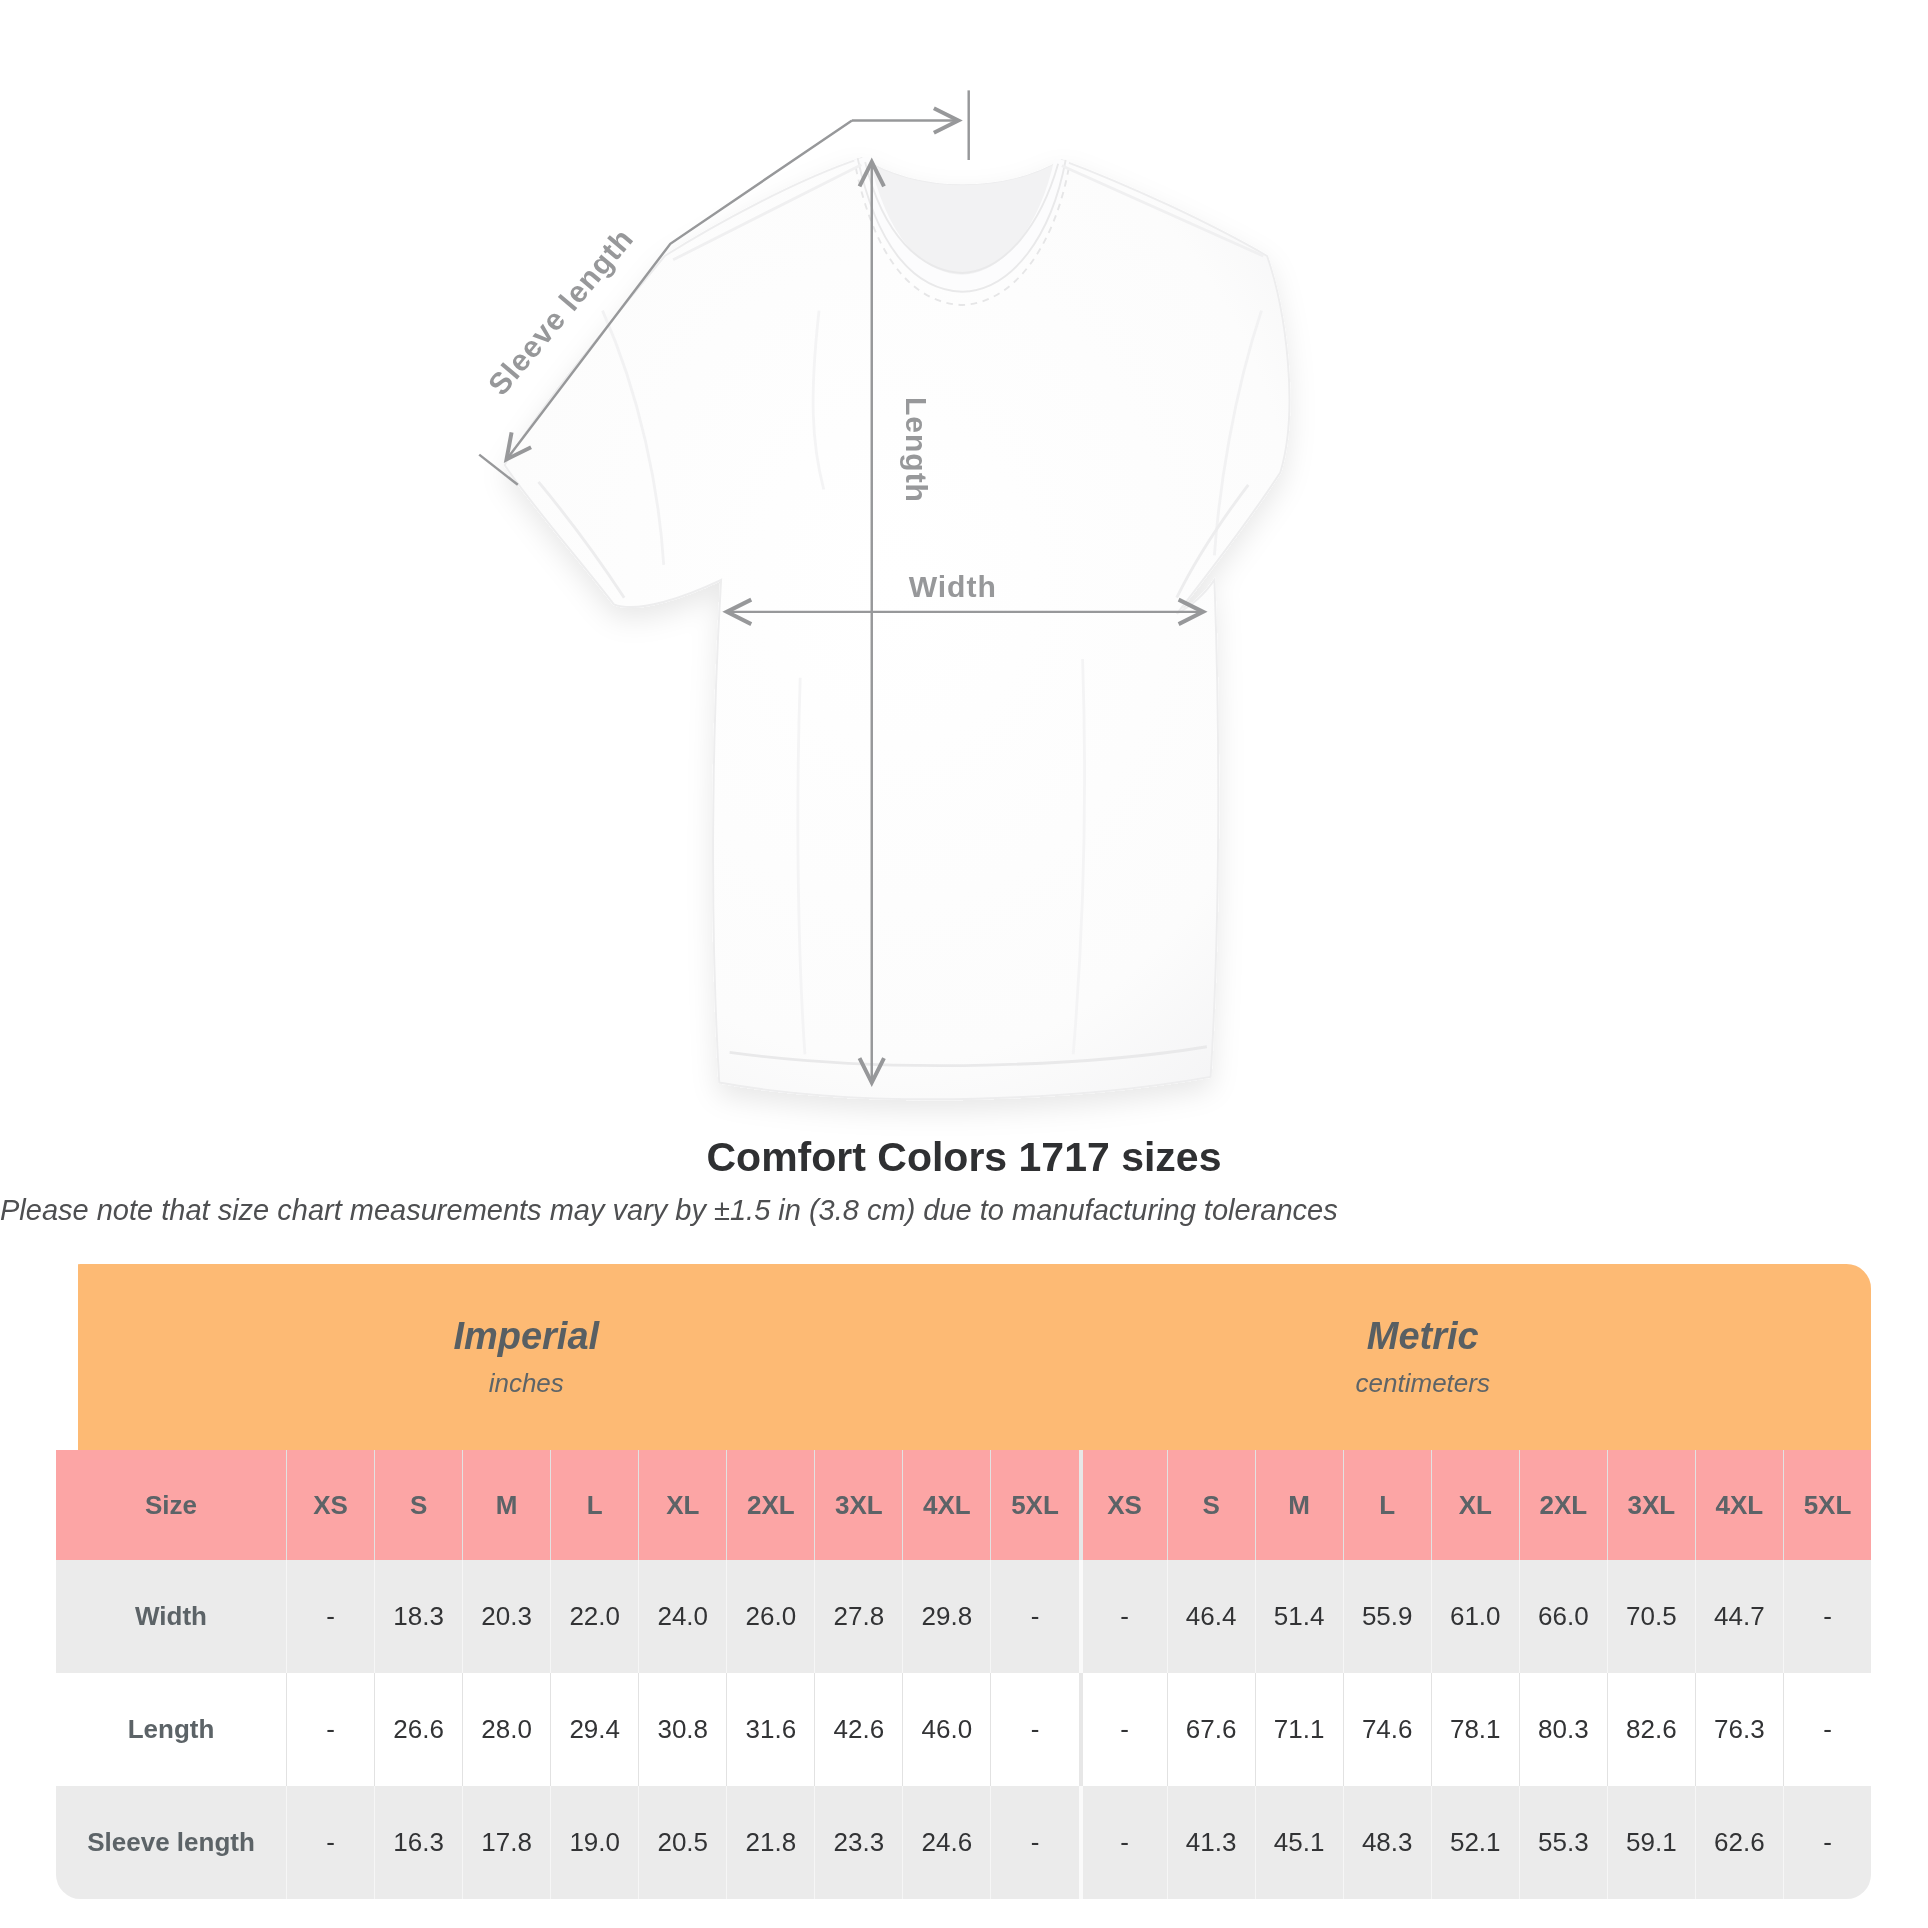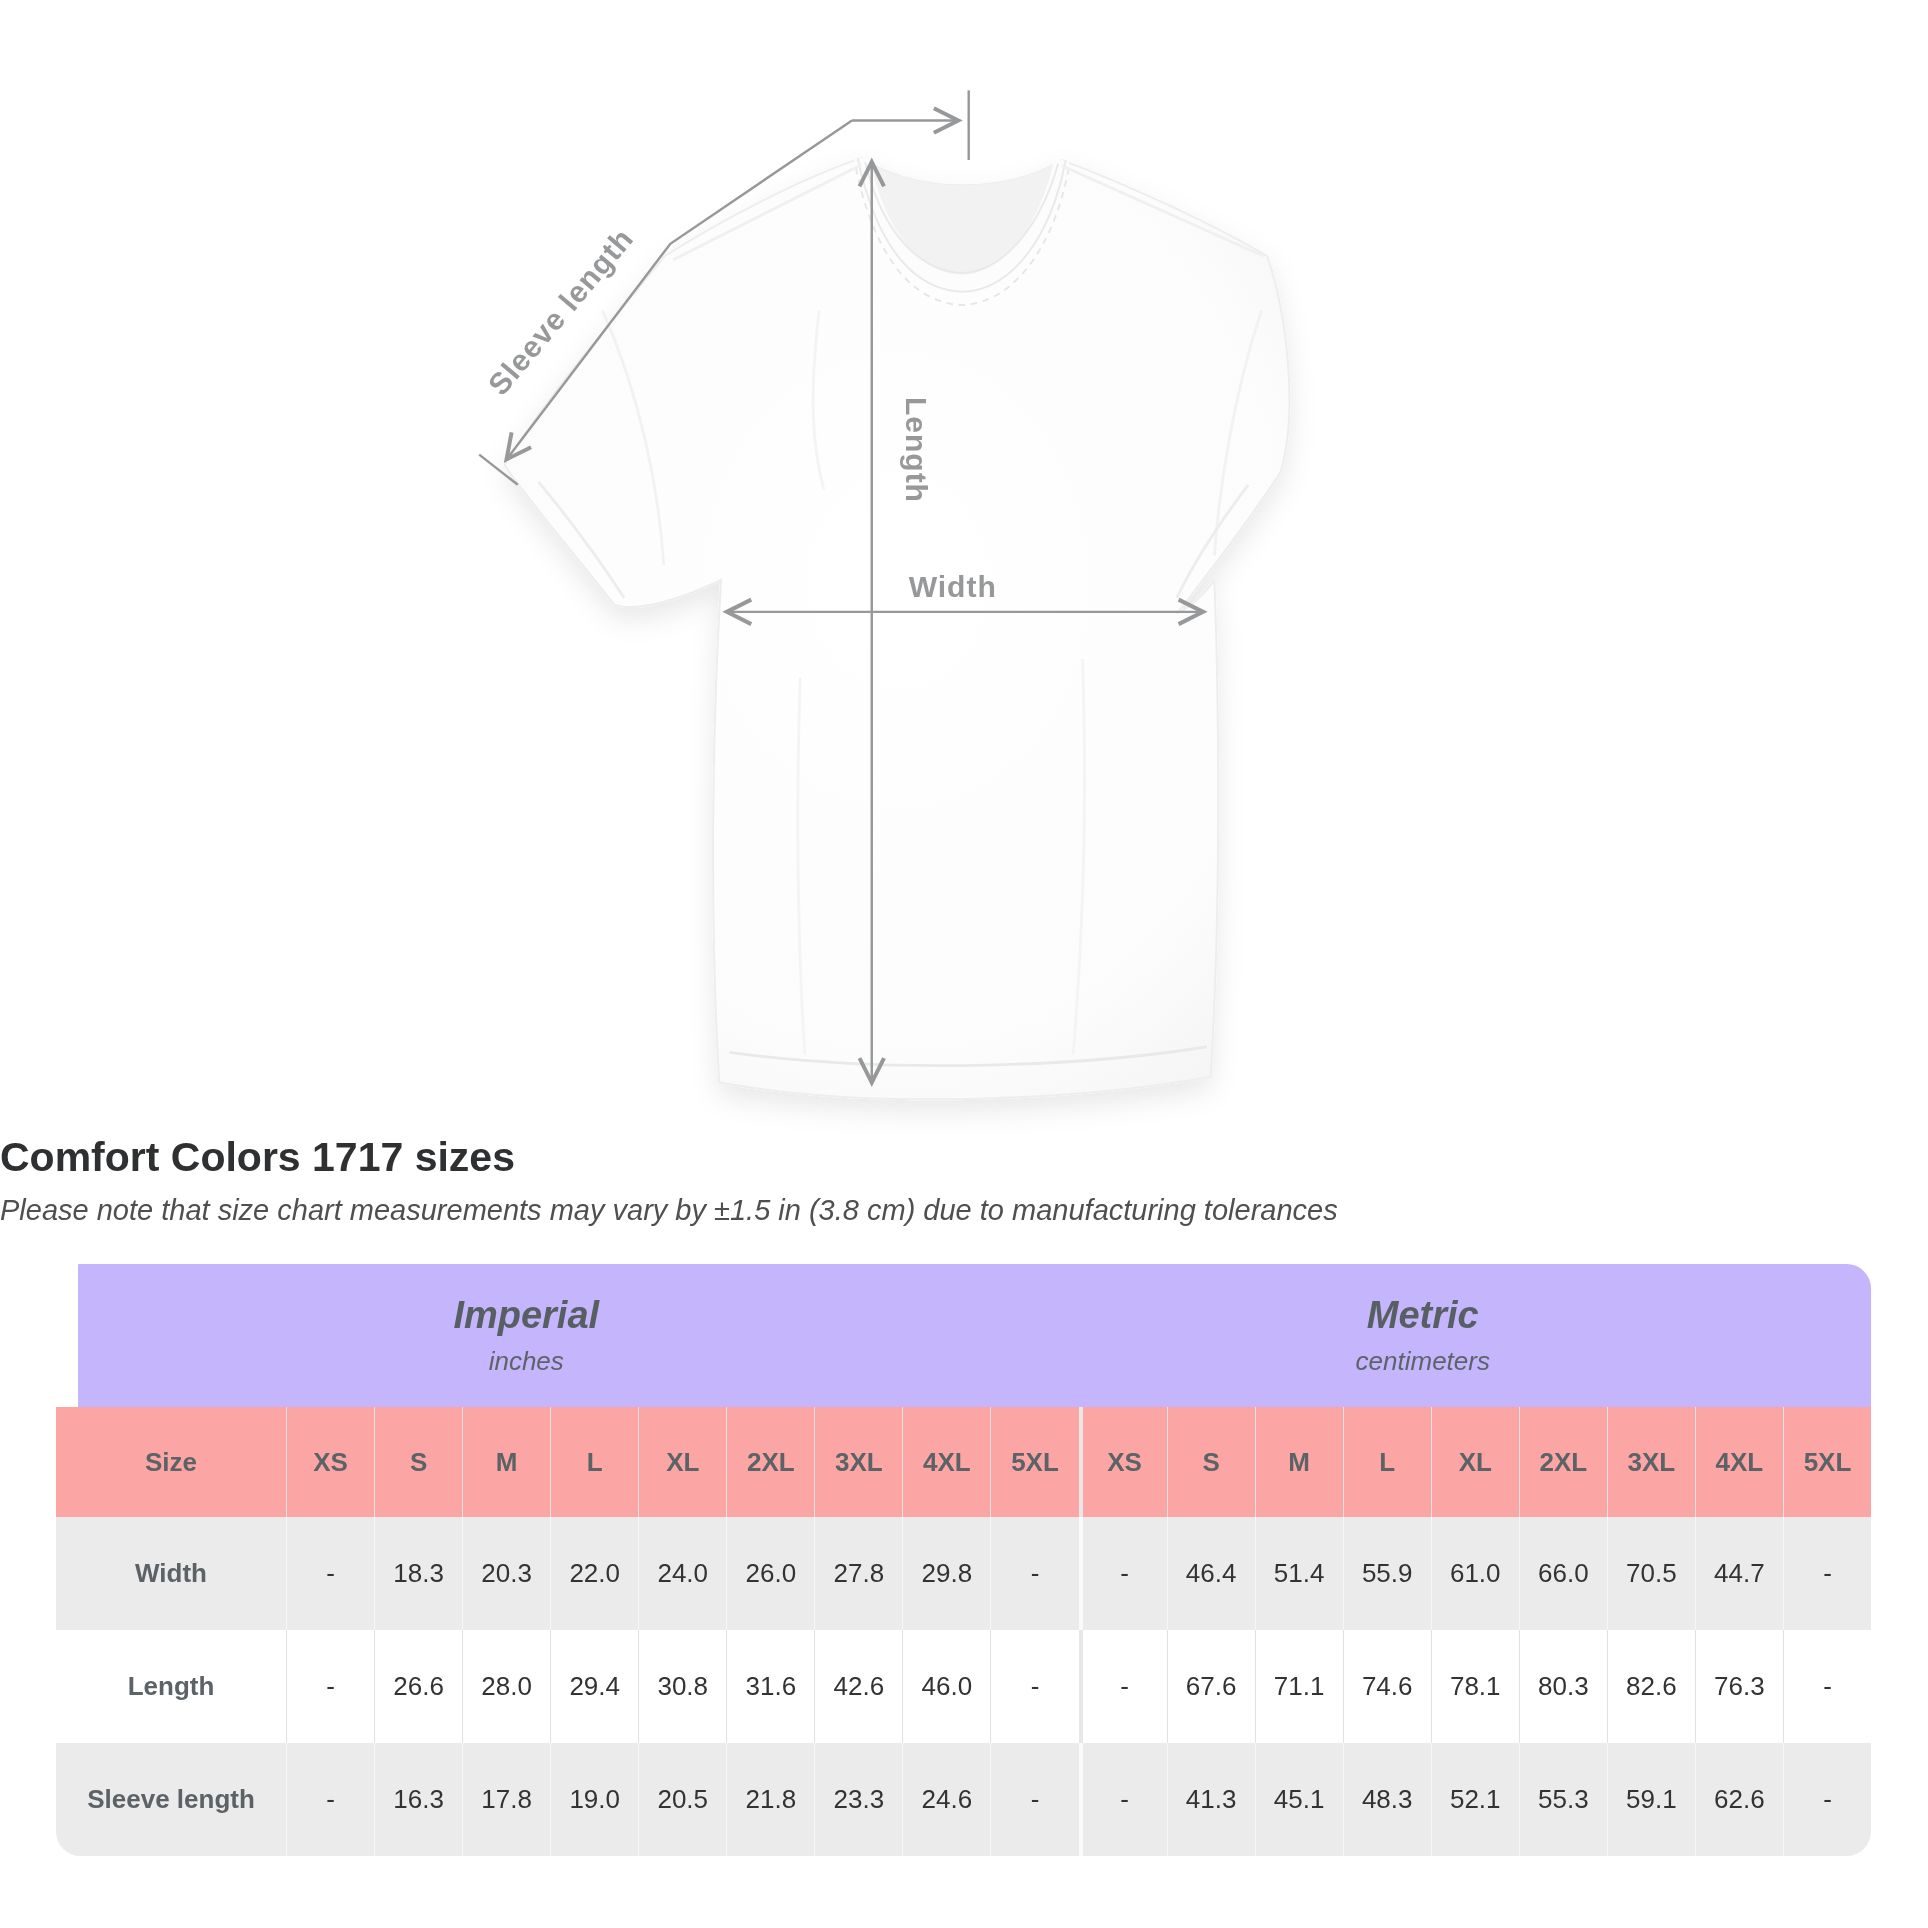--- a/index.html
+++ b/index.html
@@ -2,27 +2,27 @@
 <html style="font-size:15px"><head>
 <meta charset="utf-8">
 <style>
   html,body{margin:0;padding:0;background:#ffffff;}
   body{width:1928px;height:1928px;overflow:hidden;font-family:"Liberation Sans",sans-serif;}
   .page{position:relative;width:1928px;height:1928px;background:#ffffff;}
 
   .fig{position:absolute;top:0;left:0;}
   .ann-label{font-family:"Liberation Sans",sans-serif;font-weight:bold;font-size:32px;fill:#97989a;letter-spacing:1px;}
 
-  .title{position:absolute;top:1134px;left:0;width:100%;
+  .title{position:absolute;top:1134px;left:0;width:100%;text-align:center;
          font-size:41px;font-weight:bold;color:#2f3032;letter-spacing:0px;}
   .subtitle{position:absolute;top:1194px;left:0;width:100%;text-align:left;
             font-style:italic;font-size:29px;color:#4e4f51;}
 
   .size-table{position:absolute;top:1264px;left:56px;width:1815px;border-radius:24.5px;overflow:hidden;background:#ffffff;}
-  .band{display:flex;height:143px;background:#c4b5fd;margin-left:22px;}
+  .band{display:flex;height:186px;background:#fdba74;margin-left:22px;}
   .band-half{width:50%;display:flex;flex-direction:column;align-items:center;justify-content:center;gap:9.4px;}
   .band-title{font-size:38px;font-weight:bold;font-style:italic;color:#585f63;}
   .band-unit{font-size:26px;font-style:italic;color:#5d6468;}
 
   .t-row{display:grid;grid-template-columns:230px repeat(18,1fr);}
   .t-row.header{height:110px;background:#fca5a5;}
   .t-row.data{height:113px;background:#ffffff;}
   .t-row.gray{background:#ebebeb;}
   .cell{display:flex;align-items:center;justify-content:center;
         font-size:26px;color:#323335;white-space:nowrap;}

